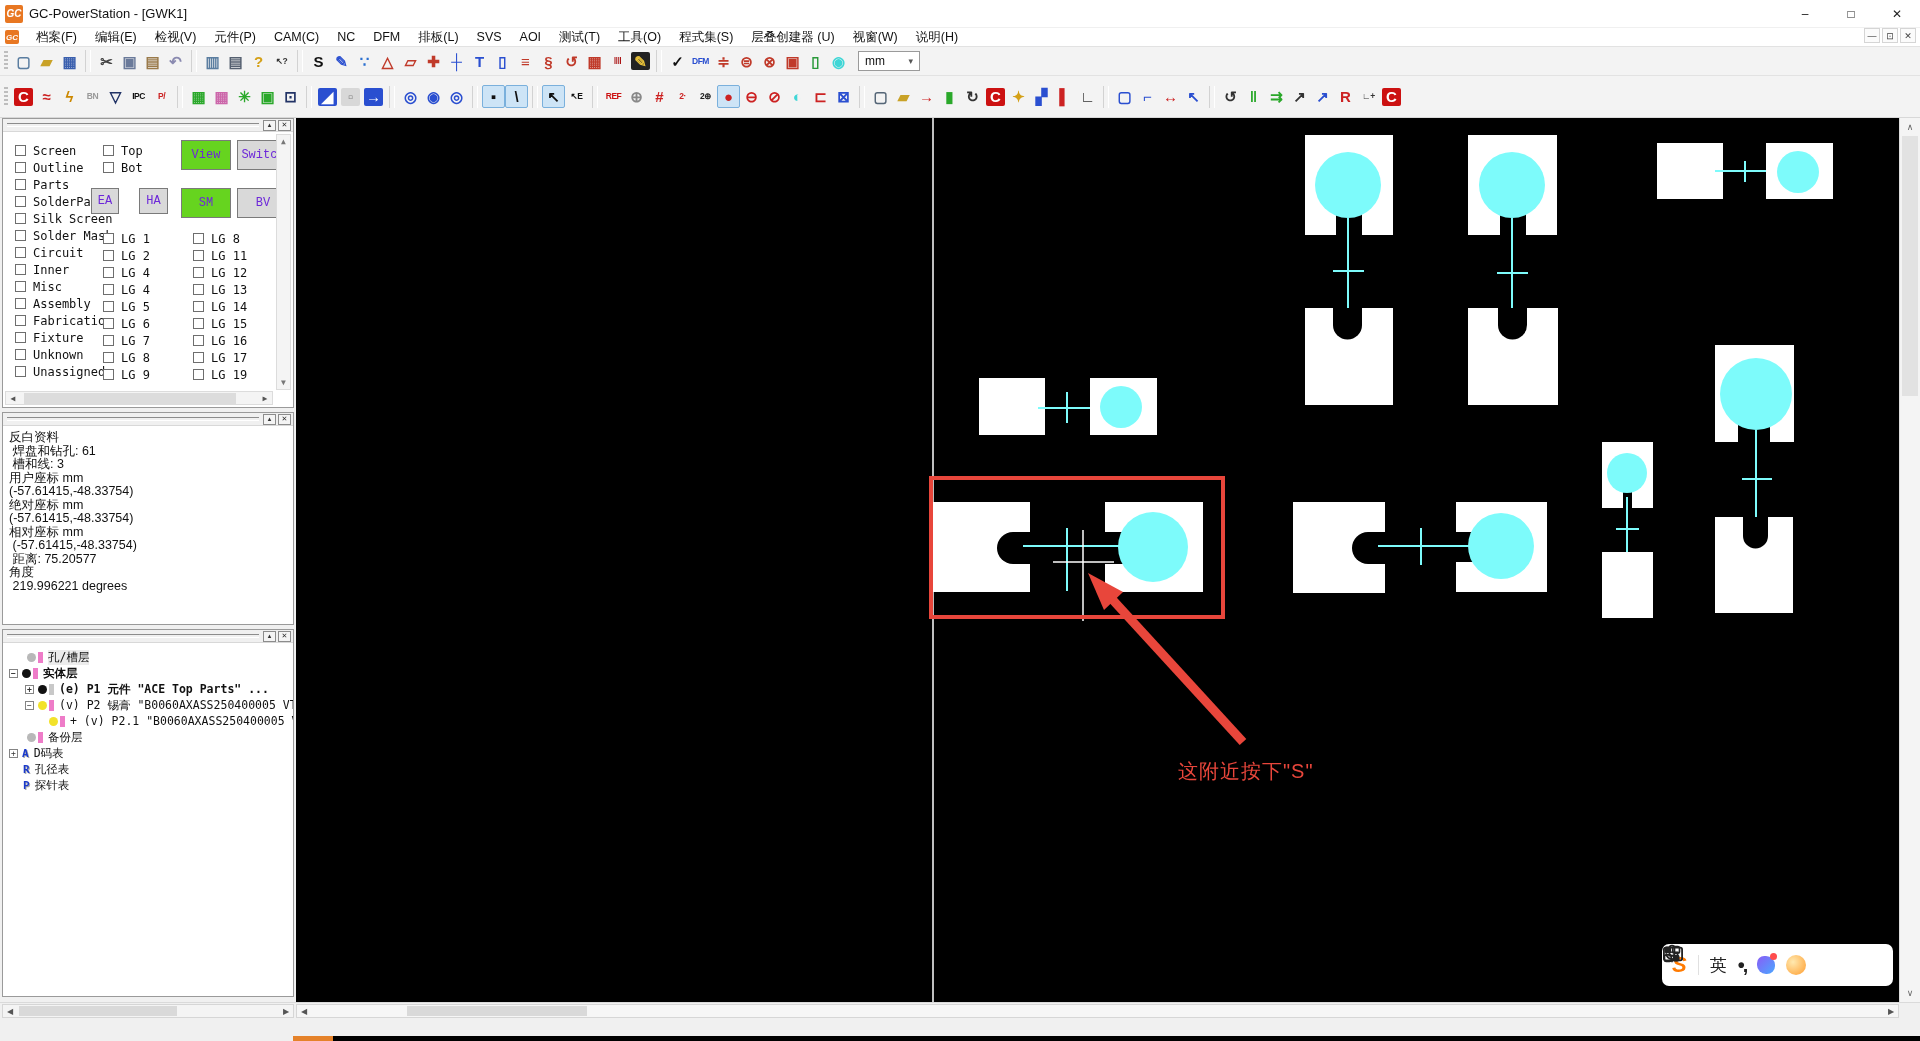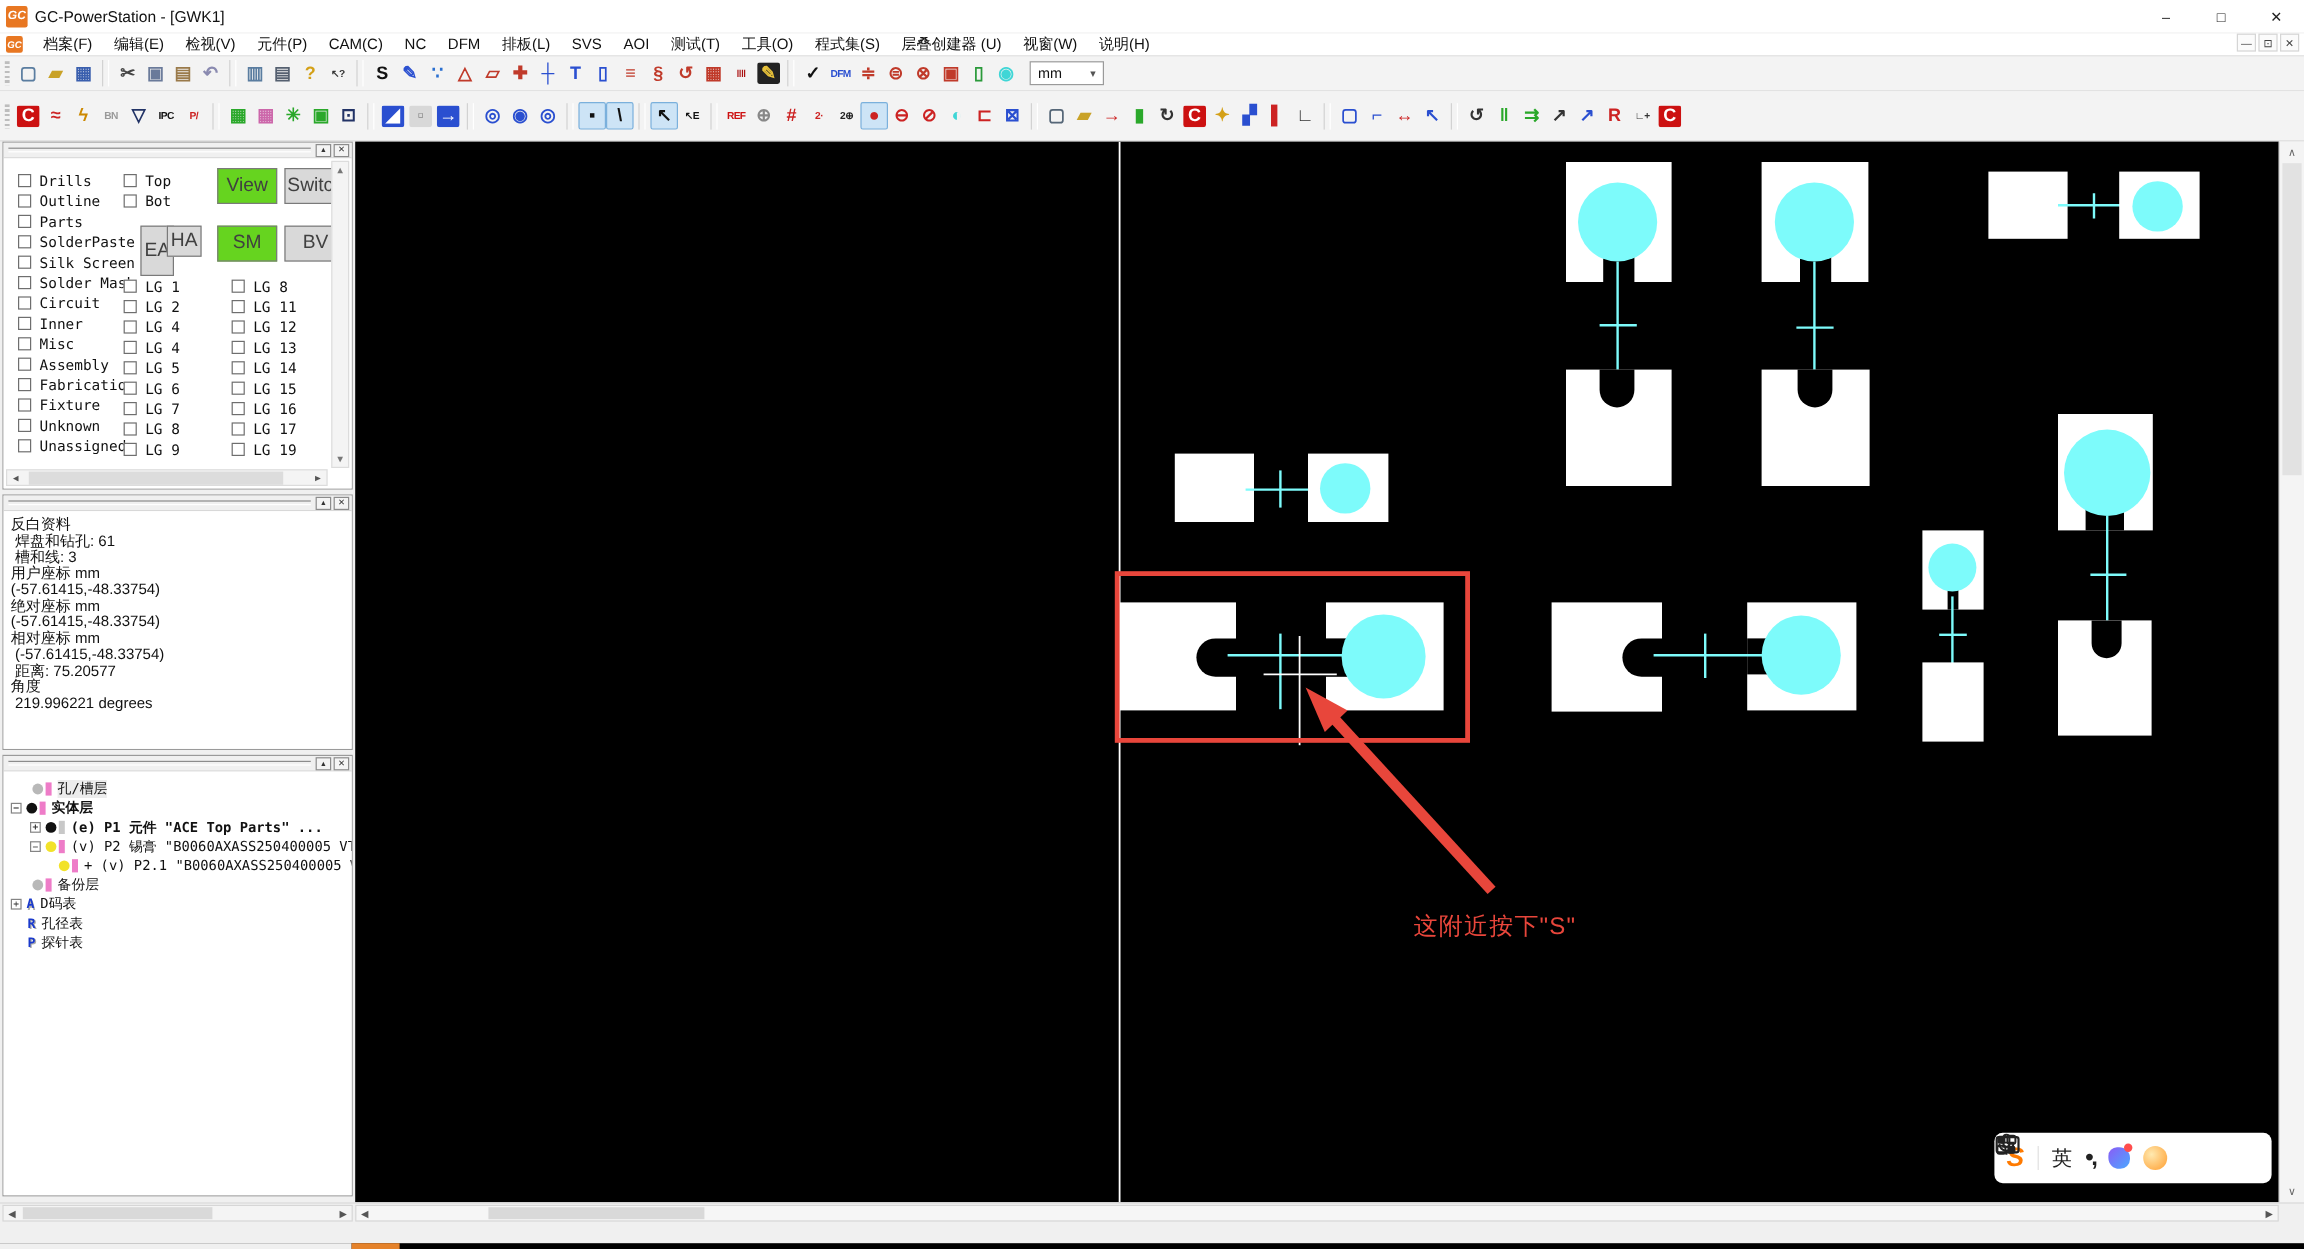--- a/index.html
+++ b/index.html
@@ -46,21 +46,21 @@
   .panel1 .p-body { height:275px; }
   .mono { font-family:"DejaVu Sans Mono", monospace; }
   .cbcol { position:absolute; }
   .cbrow { display:flex; align-items:center; height:17px; }
   .cb { width:11px; height:11px; border:1px solid #6e6e6e; background:#fff; margin-right:7px; flex:none; }
   .cbl { font-size:12px; color:#111; white-space:nowrap; }
   .col-cats { left:12px; top:10px; }
   .col-sides { left:100px; top:10px; }
   .col-lg-left { left:100px; top:98px; }
   .col-lg-right { left:190px; top:98px; }
-  .pbtn { position:absolute; border:1px solid #7a7a7a; display:flex; align-items:center; justify-content:center; font-size:16px; color:#404040; background:#d9d9d9; font-family:Liberation Sans, sans-serif; }
+  .pbtn { position:absolute; border:1px solid #7a7a7a; display:flex; align-items:center; justify-content:center; font-size:12px; color:#6d28d9; background:#d9d9d9; font-family:Liberation Mono, monospace; }
   .pbtn.green { background:#66d41f; }
   .vscroll1 { position:absolute; right:2px; top:2px; width:15px; height:256px; background:#f4f4f4; border:1px solid #dcdcdc; }
   .vscroll1 .sa { position:absolute; left:0; width:13px; height:13px; font-size:8px; color:#777; display:flex; align-items:center; justify-content:center; }
   .hscroll1 { position:absolute; left:2px; bottom:2px; width:268px; height:14px; background:#f4f4f4; border:1px solid #dcdcdc; display:flex; align-items:center; }
   .hthumb { position:absolute; left:18px; top:1px; width:212px; height:11px; background:#dcdcdc; }
   .sarrow { width:14px; height:12px; font-size:8px; color:#555; display:flex; align-items:center; justify-content:center; }
 
   .panel2 { top:294px; height:213px; }
   .panel2 .p-body { height:198px; padding:5px 6px; }
   .info-line { font-size:12.5px; color:#111; line-height:13.5px; white-space:pre; }
@@ -449,21 +449,21 @@
     <div class="panel panel1">
       <div class="p-head">
         <div class="p-grip"></div>
         <div class="p-btn">▴</div>
         <div class="p-btn">✕</div>
       </div>
       <div class="p-body mono">
         <div class="cbcol col-cats">
             <span class="cbrow">
               <span class="cb"></span>
-              <span class="cbl">Drills</span>
+              <span class="cbl">Screen</span>
             </span>
             <span class="cbrow">
               <span class="cb"></span>
               <span class="cbl">Outline</span>
             </span>
             <span class="cbrow">
               <span class="cb"></span>
               <span class="cbl">Parts</span>
             </span>
             <span class="cbrow">
@@ -514,21 +514,21 @@
         <div class="cbcol col-sides">
             <span class="cbrow">
               <span class="cb"></span>
               <span class="cbl">Top</span>
             </span>
             <span class="cbrow">
               <span class="cb"></span>
               <span class="cbl">Bot</span>
             </span>
           </div>
-        <div class="pbtn" style="left:114px;top:56px;width:28px;height:42px;">EA</div>
+        <div class="pbtn" style="left:88px;top:56px;width:28px;height:26px;">EA</div>
         <div class="pbtn" style="left:136px;top:56px;width:29px;height:26px;">HA</div>
         <div class="pbtn green" style="left:178px;top:8px;width:50px;height:30px;">View</div>
         <div class="pbtn" style="left:234px;top:8px;width:52px;height:30px;">Switch</div>
         <div class="pbtn green" style="left:178px;top:56px;width:50px;height:30px;">SM</div>
         <div class="pbtn" style="left:234px;top:56px;width:52px;height:30px;">BV</div>
         <div class="cbcol col-lg-left">
             <span class="cbrow">
               <span class="cb"></span>
               <span class="cbl">LG 1</span>
             </span>

